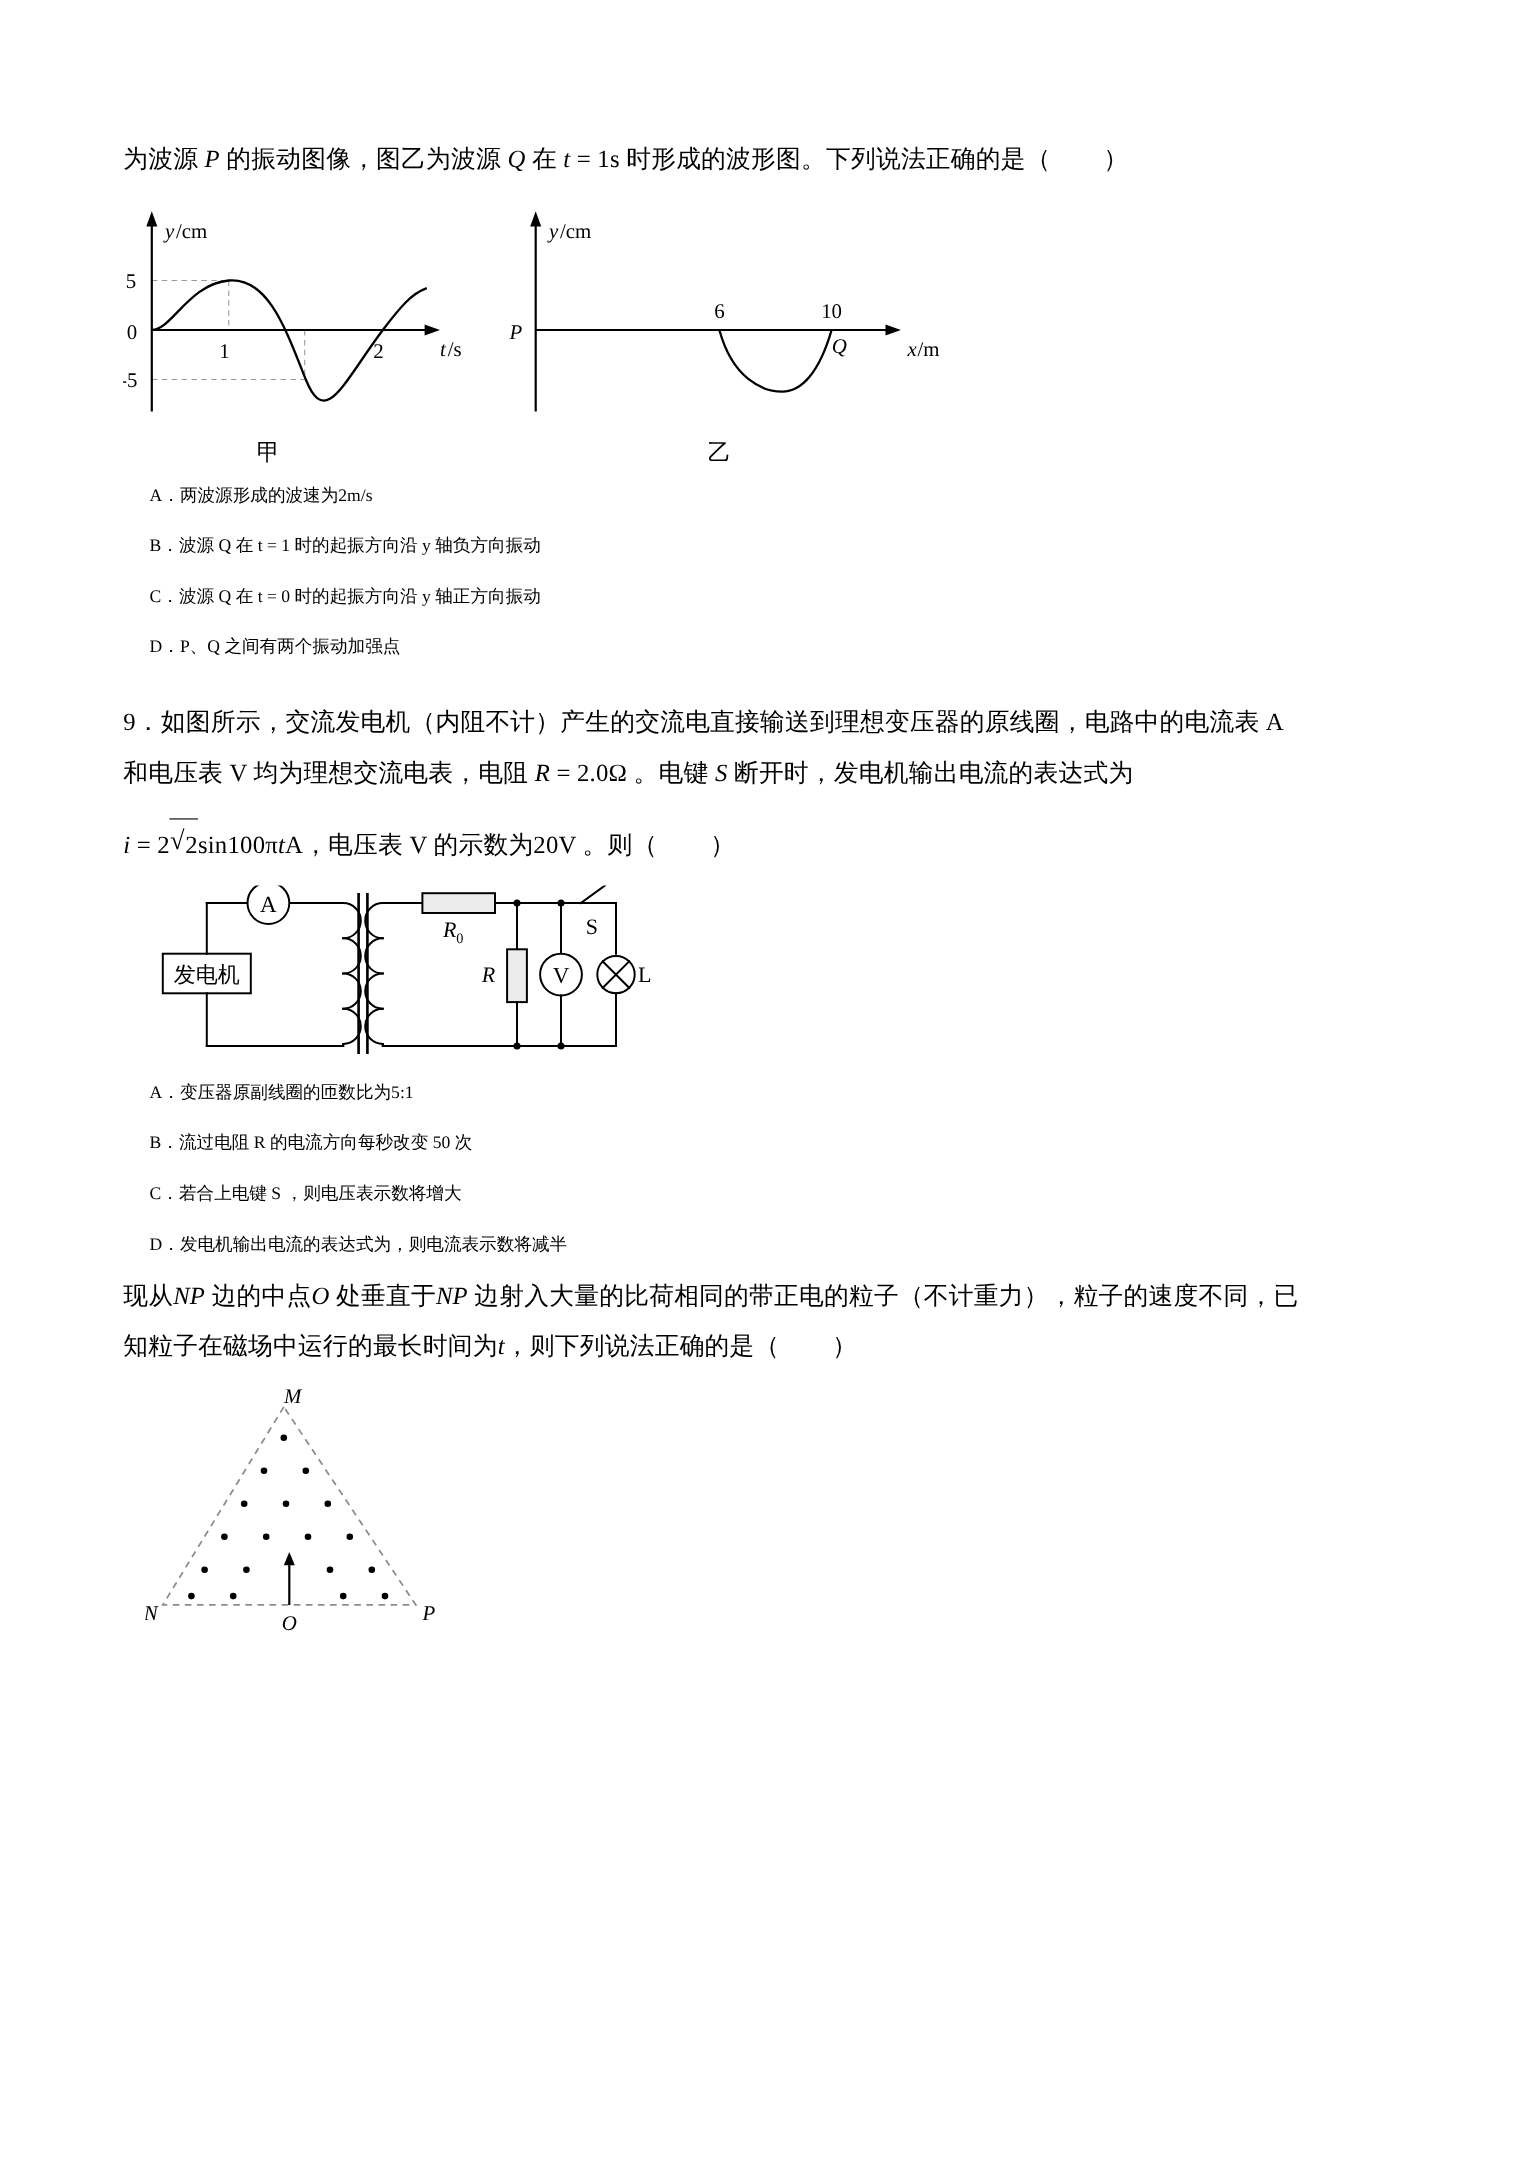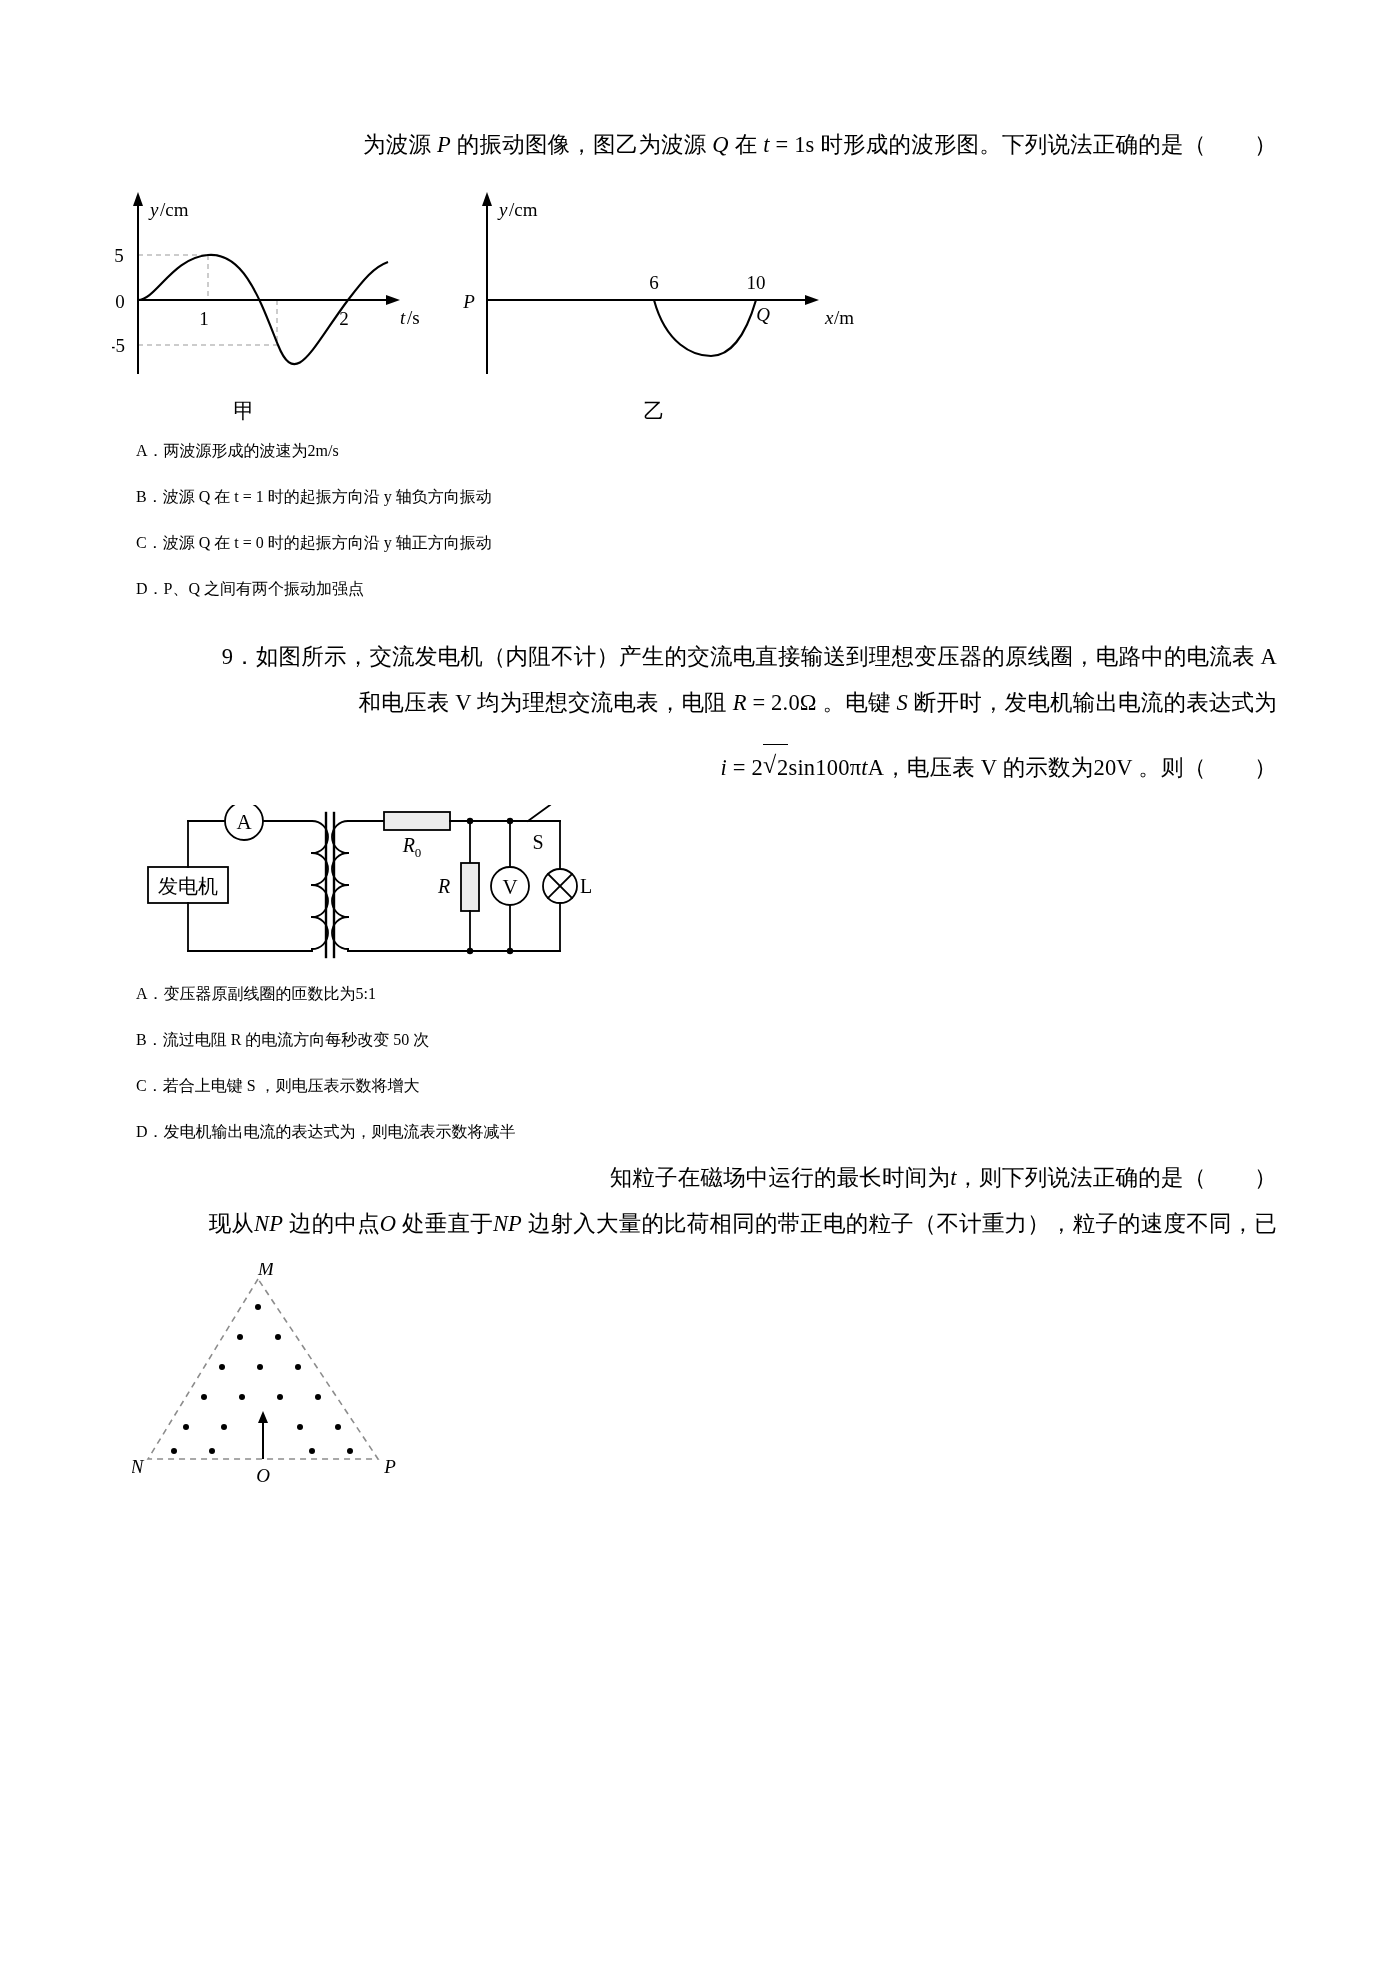--- a/index.html
+++ b/index.html
@@ -21,21 +21,20 @@
     left: 112px;
     top: 122px;
     width: 1165px;
   }
   .para {
     font-size: 22.5px;
     line-height: 46px;
     letter-spacing: 0.2px;
     margin: 0;
     white-space: nowrap;
-    text-align: right;
   }
   .q-num { }
   .opt {
     font-size: 16px;
     line-height: 46px;
     padding-left: 24px;
     margin: 0;
     white-space: nowrap;
   }
   .opt .lbl { letter-spacing: 0px; }
@@ -222,23 +221,23 @@
 
     <p class="opt"><span class="lbl">A．</span><span>变压器原副线圈的匝数比为5:1</span></p>
 
     <p class="opt"><span class="lbl">B．</span><span>流过电阻 R 的电流方向每秒改变 50 次</span></p>
 
     <p class="opt"><span class="lbl">C．</span><span>若合上电键 S ，则电压表示数将增大</span></p>
 
     <p class="opt"><span class="lbl">D．</span><span>发电机输出电流的表达式为，则电流表示数将减半</span></p>
 
 
+    <p class="para"><span>现从</span><i>NP</i><span> 边的中点</span><i>O</i><span> 处垂直于</span><i>NP</i><span> 边射入大量的比荷相同的带正电的粒子（不计重力），粒子的速度不同，已</span></p>
+
     <p class="para"><span>知粒子在磁场中运行的最长时间为</span><i>t</i><span>，则下列说法正确的是（</span><span class="blankbox"></span><span>）</span></p>
-
-    <p class="para"><span>现从</span><i>NP</i><span> 边的中点</span><i>O</i><span> 处垂直于</span><i>NP</i><span> 边射入大量的比荷相同的带正电的粒子（不计重力），粒子的速度不同，已</span></p>
 
     <div class="tri-wrap">
       <svg class="fig-svg" width="300" height="235" viewBox="0 0 300 235" style="position:absolute;left:20px;top:0;">
 
         <polygon points="126,16 16,196 246,196" fill="none" stroke="#8c8c8c" stroke-width="1.6" stroke-dasharray="6,5"></polygon>
 
         <g fill="#000">
           <circle cx="126" cy="44" r="3"></circle>
 
           <circle cx="108" cy="74" r="3"></circle>

